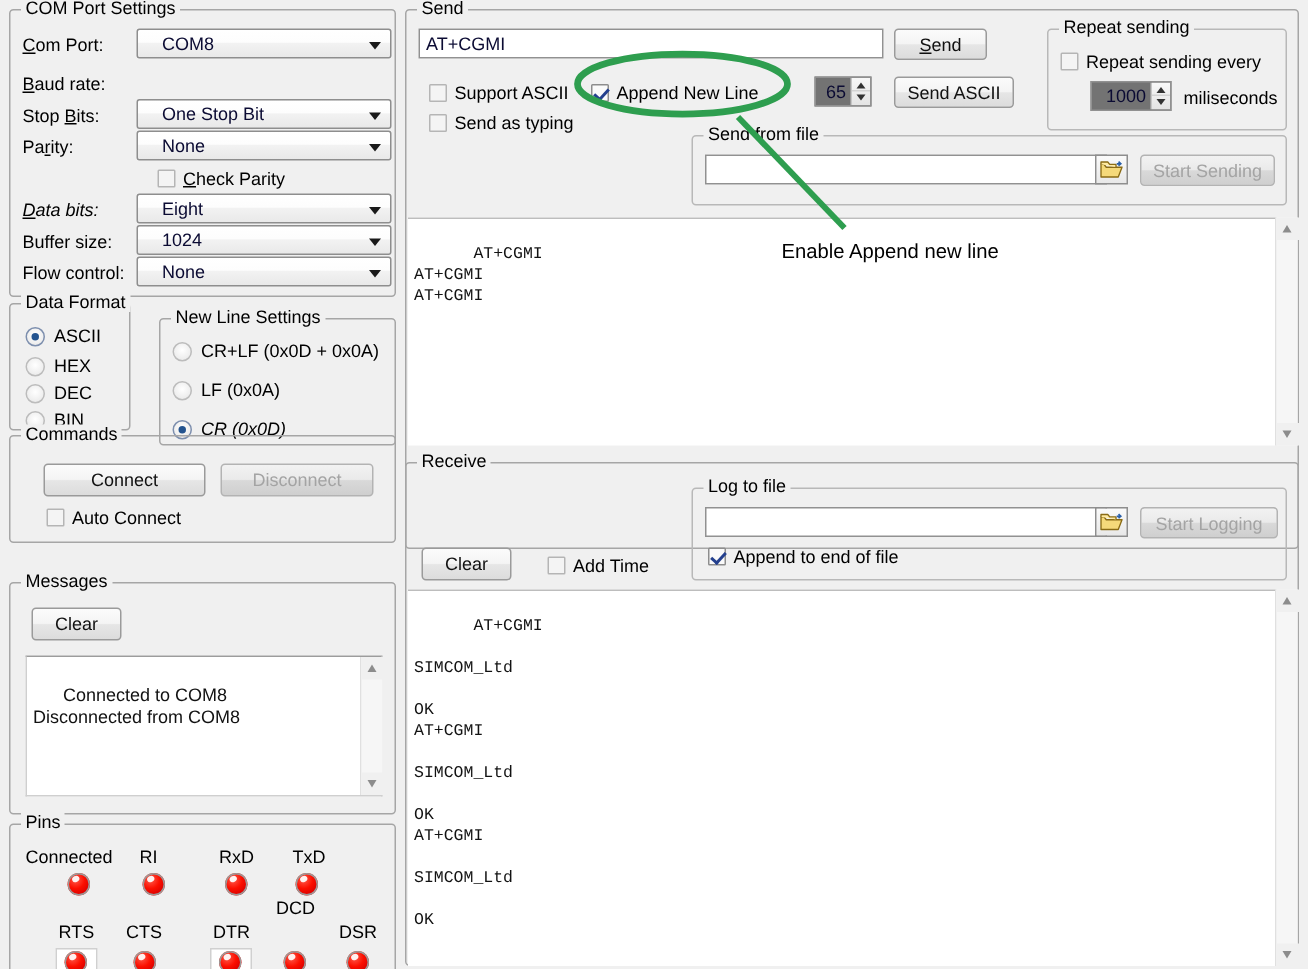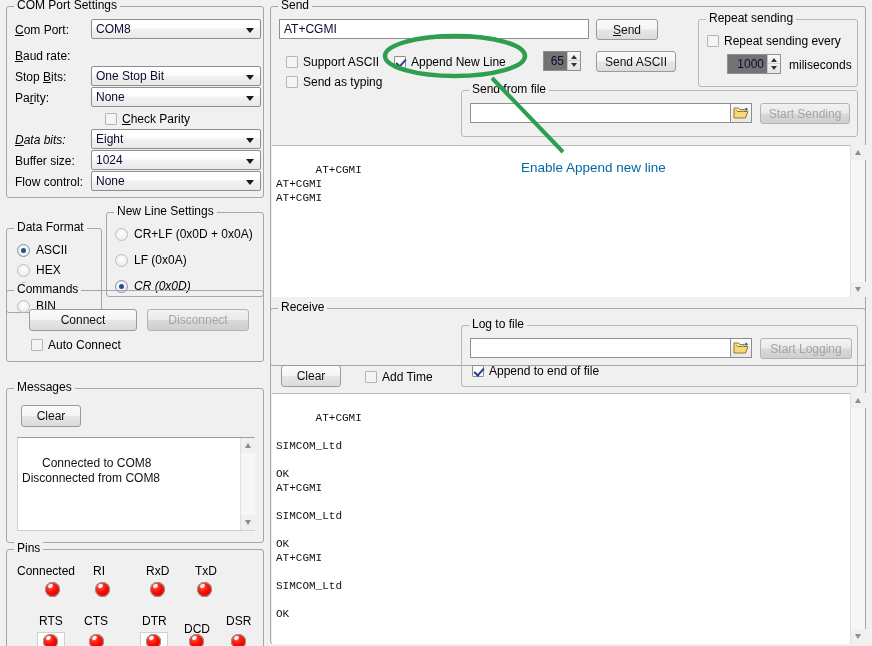--- a/index.html
+++ b/index.html
@@ -49,21 +49,21 @@
 
   
   .combo {
     position: absolute;
     height: 20px;
     border: 1px solid #8e8e8e;
     border-radius: 2px;
     background: linear-gradient(to bottom, #ffffff 0%, #fdfdfd 45%, #f2f2f2 50%, #e9e9e9 100%);
     font-size: 12px;
     color: #0b0b33;
-    padding-left: 4px;
+    padding-left: 16px;
     line-height: 19px;
     cursor: default;
     overflow: hidden;
   }
   .combo .arrow {
     position: absolute;
     right: 6px; top: 8px;
     width: 0; height: 0;
     border-left: 4px solid transparent;
     border-right: 4px solid transparent;
@@ -289,21 +289,21 @@
   
   .anno {
     position: absolute;
     left: 0; top: 0;
     width: 872px; height: 646px;
     pointer-events: none;
   }
   .anno-text {
     position: absolute;
     font-size: 13.5px;
-    color: #0369a1;
+    color: #000000;
     white-space: nowrap;
     font-family: "Liberation Sans", sans-serif;
   }
 </style>
 </head>
 <body>
 
 <div class="app">
 
   <div class="group" style="left:6px; top:6px; width:258px; height:192px;">
@@ -346,21 +346,21 @@
       <span class="arrow"></span>
     </div>
 
     <div class="lbl" style="left:8px; top:168px;">Flow control:</div>
     <div class="combo" style="left:84px; top:164px; width:170px;">
       <span>None</span>
       <span class="arrow"></span>
     </div>
   </div>
 
-  <div class="group" style="left:6px; top:228px; width:96px; height:85px;">
+  <div class="group" style="left:6px; top:202px; width:81px; height:85px;">
     <div class="legend">Data Format</div>
     <div class="rad on" style="left:10px; top:14px;">
       <span class="circle"></span>
       <span>ASCII</span>
     </div>
     <div class="rad" style="left:10px; top:34px;">
       <span class="circle"></span>
       <span>HEX</span>
     </div>
     <div class="rad" style="left:10px; top:52px;">
@@ -428,21 +428,21 @@
     <div class="lbl" style="left:188px; top:14px;">TxD</div>
 
     <div class="led" style="left:38px; top:32px;"></div>
     <div class="led" style="left:88px; top:32px;"></div>
     <div class="led" style="left:143px; top:32px;"></div>
     <div class="led" style="left:190px; top:32px;"></div>
 
     <div class="lbl" style="left:32px; top:64px;">RTS</div>
     <div class="lbl" style="left:77px; top:64px;">CTS</div>
     <div class="lbl" style="left:135px; top:64px;">DTR</div>
-    <div class="lbl" style="left:177px; top:72px;">DCD</div>
+    <div class="lbl" style="left:177px; top:48px;">DCD</div>
     <div class="lbl" style="left:219px; top:64px;">DSR</div>
 
     <div class="pinwell" style="left:30px; top:82px; width:28px; height:18px;"></div>
     <div class="pinwell" style="left:133px; top:82px; width:28px; height:18px;"></div>
 
     <div class="led" style="left:36px; top:84px;"></div>
     <div class="led" style="left:82px; top:84px;"></div>
     <div class="led" style="left:139px; top:84px;"></div>
     <div class="led" style="left:182px; top:84px;"></div>
     <div class="led" style="left:224px; top:84px;"></div>

